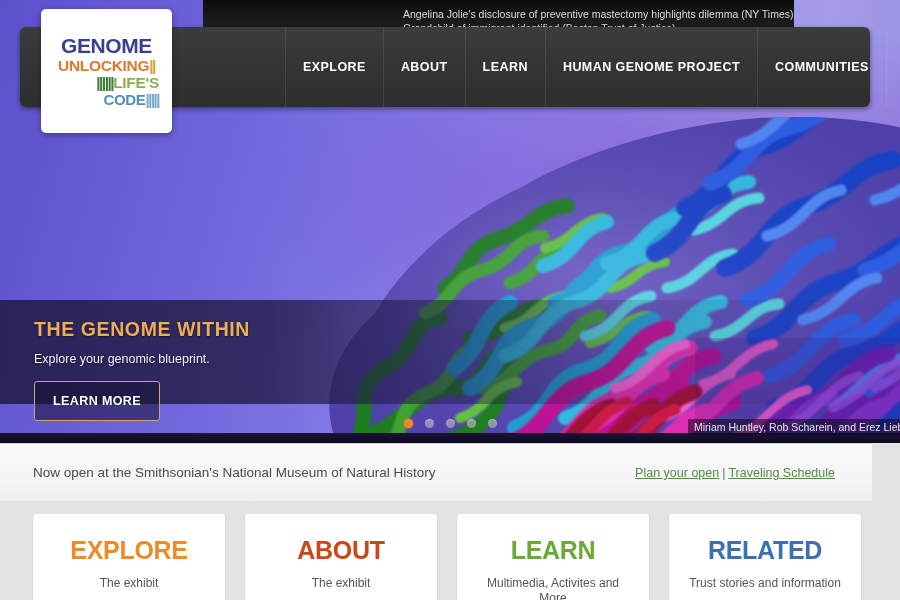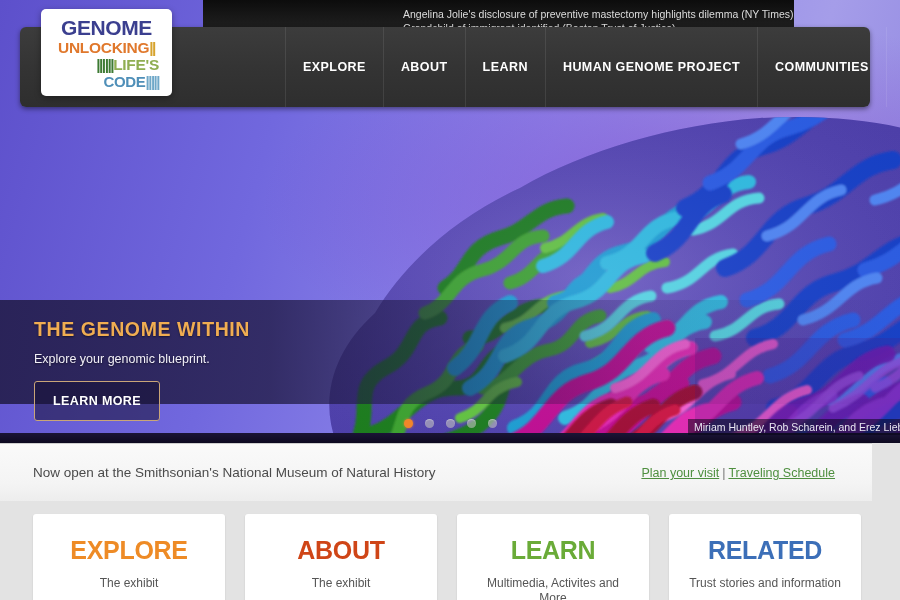--- a/index.html
+++ b/index.html
@@ -160,21 +160,21 @@
     display: flex; align-items: center; justify-content: center;
     width: 57px; flex: none;
     border-left: 1px solid rgba(255,255,255,.09);
     cursor: pointer;
   }
 
   
   #logo-card {
     position: absolute;
     left: 41px; top: 9px;
-    width: 131px; height: 87px;
+    width: 131px; height: 124px;
     background: #ffffff;
     border-radius: 5px;
     box-shadow: 0 2px 6px rgba(0,0,0,.35);
     z-index: 12;
     display: flex; align-items: center; justify-content: center;
     cursor: pointer;
   }
   #logo { width: 105px; }
   .logo-l1 {
     color: #3b3f8f; font-size: 21px; font-weight: bold;
@@ -464,21 +464,21 @@
       </div>
       <div class="logo-l4">
         <span>CODE</span><span class="bars" style="color:#6fa8c8">|||||</span>
       </div>
     </div>
   </div>
 
   <div id="infobar">
     <div id="infobar-text">Now open at the Smithsonian's National Museum of Natural History</div>
     <div id="infobar-links">
-      <a>Plan your visit</a><span class="pipe">|</span><a>Traveling Schedule</a>
+      <a>Plan your open</a><span class="pipe">|</span><a>Traveling Schedule</a>
     </div>
   </div>
 
   <div id="cards">
     <div id="cards-row">
       <div class="card">
         <div class="card-title" style="color:#ee8b26">EXPLORE</div>
         <div class="card-sub">The exhibit</div>
       </div>
       <div class="card">

